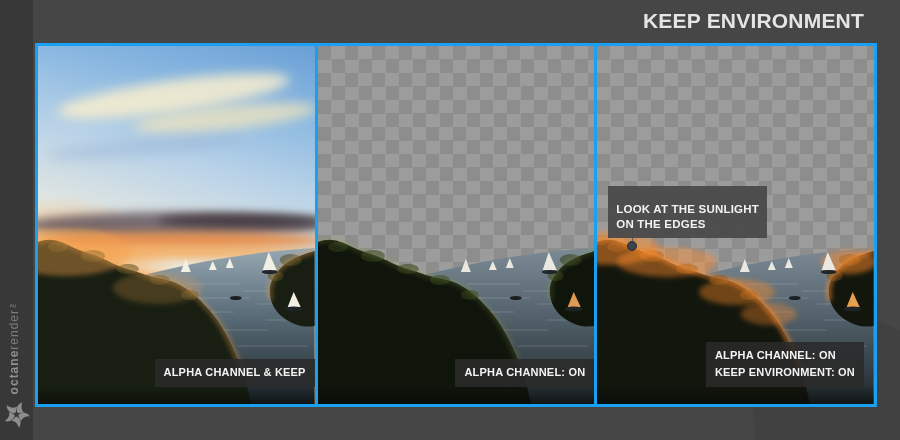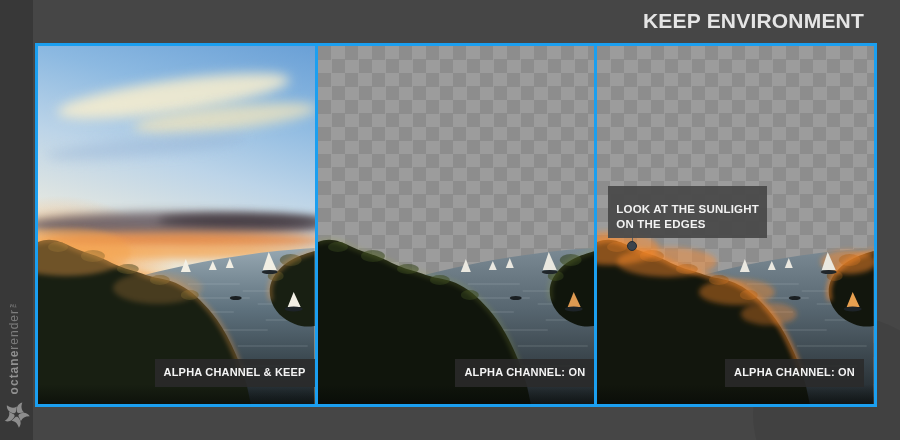--- a/index.html
+++ b/index.html
@@ -283,17 +283,18 @@
           </svg>
         </div>
       <div class="ann-leader"></div>
       <div class="ann-dot"></div>
       <div class="annotation">
         <div>LOOK AT THE SUNLIGHT</div>
         <div>ON THE EDGES</div>
       </div>
       <div class="caption caption-right">
         <div>ALPHA CHANNEL: ON</div>
+        <div>KEEP ENVIRONMENT: ON</div>
       </div>
     </div>
 
   </div>
 </div>
 
 </body></html>

